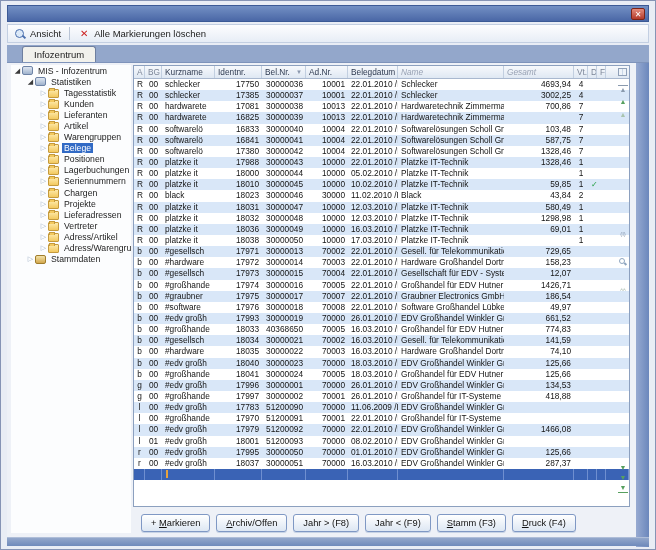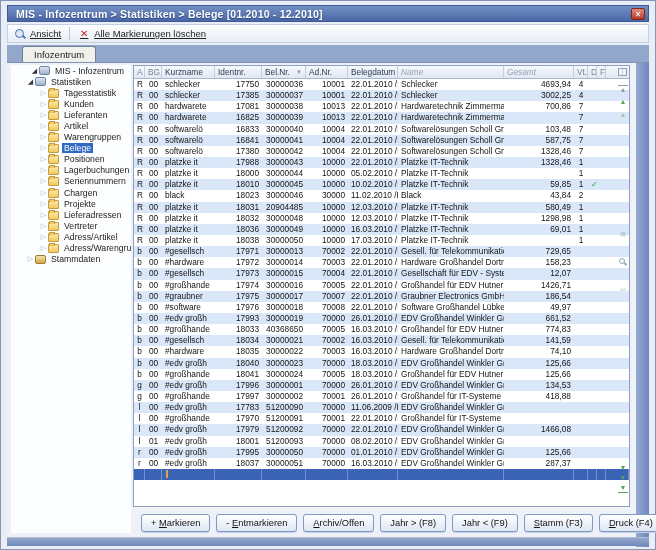--- a/index.html
+++ b/index.html
@@ -13,21 +13,21 @@
     background:linear-gradient(#7390c4,#4a67a6); display:flex; align-items:center;
     border:1px solid #3c5globe; border:1px solid #3c5a96; }
   .titlebar .ttext { color:#fff; font-size:10.5px; font-weight:bold; padding-left:8px; letter-spacing:.2px;
     text-shadow:0 1px 1px #2c4578; white-space:nowrap; overflow:hidden; }
   .closebtn { position:absolute; right:3px; top:2px; width:14px; height:12px; background:linear-gradient(#e48b7c,#b43a2a);
     border:1px solid #7d2417; border-radius:2px; color:#fff; font-size:8px; line-height:11px; text-align:center; }
 
   
   .toolbar { position:absolute; left:6px; right:6px; top:23px; height:19px;
     background:linear-gradient(#fdfdfe,#e7edf6); border:1px solid #c3cfe2; display:flex; align-items:center; }
-  .tbtn { display:flex; align-items:center; gap:4px; padding:0 6px; height:17px; font-size:9.5px; color:#222;text-decoration:underline; }
+  .tbtn { display:flex; align-items:center; gap:4px; padding:0 6px; height:17px; font-size:9.5px; color:#222; }
   .tsep { width:1px; height:13px; background:#b9c4d6; margin:0 2px; }
   .mag-icon { position:relative; width:12px; height:12px; display:inline-block; }
   .mag-icon::before { content:""; position:absolute; left:1px; top:1px; width:7px; height:7px; border:1.5px solid #4a6fae; border-radius:50%; background:#dce9f8; }
   .mag-icon::after { content:""; position:absolute; left:8px; top:8px; width:4px; height:2px; background:#4a6fae; transform:rotate(45deg); }
   .x-icon { color:#cc2222; font-weight:bold; font-size:10px; width:12px; text-align:center; }
 
   
   .tabstrip { position:absolute; left:6px; right:6px; top:44px; height:18px; background:#93a7cb; border-bottom:1px solid #7e93ba; }
   .tab { position:absolute; left:15px; bottom:0; height:16px; background:#f1f1ec; border:1px solid #6e7f9f; border-bottom:none;
     border-radius:3px 3px 0 0; padding:0 11px; font-size:9.5px; line-height:15px; color:#222; }
@@ -95,21 +95,20 @@
 
   .bottomband { position:absolute; left:6px; right:6px; top:536px; height:9px;
     background:linear-gradient(#93a7cb,#6f8abb); border-top:1px solid #aebdd8; }
 </style>
 </head>
 <body>
 
 <div class="window">
 
   <div class="titlebar">
-    <span class="ttext">MIS - Infozentrum &gt; Statistiken &gt; Belege [01.2010 - 12.2010]</span>
     <span class="closebtn">✕</span>
   </div>
 
   <div class="toolbar">
     <div class="tbtn">
       <span class="mag-icon"></span>
       <span>Ansicht</span>
     </div>
     <div class="tsep"></div>
     <div class="tbtn">
@@ -119,21 +118,21 @@
   </div>
 
   <div class="tabstrip">
     <div class="tab">Infozentrum</div>
   </div>
 
   <div class="content">
     <div class="right-band"></div>
 
     <div class="tree" id="tree">
-        <div class="tree-row" style="padding-left: 19px;">
+        <div class="tree-row" style="padding-left: 2px;">
           <span class="tree-arrow exp">◢</span>
           <span class="tico app"></span>
           <span class="tlabel">MIS - Infozentrum</span>
         </div>
         <div class="tree-row" style="padding-left: 15px;">
           <span class="tree-arrow exp">◢</span>
           <span class="tico app"></span>
           <span class="tlabel">Statistiken</span>
         </div>
         <div class="tree-row" style="padding-left: 28px;">
@@ -423,21 +422,21 @@
             <div class="gcell ac" style="width: 14px; flex: 0 0 14px;">2</div>
             <div class="gcell ac" style="width: 9px; flex: 0 0 9px;"></div>
             <div class="gcell ac" style="width: 9px; flex: 0 0 9px;"></div>
             <div class="gcell gfiller"></div>
           </div>
           <div class="grow">
             <div class="gcell ac" style="width: 11px; flex: 0 0 11px;">R</div>
             <div class="gcell ac" style="width: 17px; flex: 0 0 17px;">00</div>
             <div class="gcell al" style="width: 53px; flex: 0 0 53px;">platzke it</div>
             <div class="gcell ar" style="width: 47px; flex: 0 0 47px;">18031</div>
-            <div class="gcell ar" style="width: 44px; flex: 0 0 44px;">20904485</div>
+            <div class="gcell ar" style="width: 44px; flex: 0 0 44px;">30000047</div>
             <div class="gcell ar" style="width: 42px; flex: 0 0 42px;">10000</div>
             <div class="gcell al" style="width: 50px; flex: 0 0 50px;">12.03.2010 /Fr</div>
             <div class="gcell al" style="width: 106px; flex: 0 0 106px;">Platzke IT-Technik</div>
             <div class="gcell ar" style="width: 70px; flex: 0 0 70px;">580,49</div>
             <div class="gcell ac" style="width: 14px; flex: 0 0 14px;">1</div>
             <div class="gcell ac" style="width: 9px; flex: 0 0 9px;"></div>
             <div class="gcell ac" style="width: 9px; flex: 0 0 9px;"></div>
             <div class="gcell gfiller"></div>
           </div>
           <div class="grow">
@@ -815,21 +814,20 @@
         <span class="sicon txt-ic" style="top:205px">ᴬᴬ</span>
         <span class="sicon green" style="top:382px">▼</span>
         <span class="sicon green" style="top:392px">▼</span>
         <span class="sicon green bar-bot" style="top:402px">▼</span>
       </div>
     </div>
   </div>
 
   <div class="btnrow" id="btnrow">
       <button class="pbtn">+ <u>M</u>arkieren</button>
-      <button class="pbtn">- <u>E</u>ntmarkieren</button>
       <button class="pbtn"><u>A</u>rchiv/Offen</button>
       <button class="pbtn">Jahr &gt; (F8)</button>
       <button class="pbtn">Jahr &lt; (F9)</button>
       <button class="pbtn"><u>S</u>tamm (F3)</button>
       <button class="pbtn"><u>D</u>ruck (F4)</button>
     </div>
 
   <div class="bottomband"></div>
 </div>
 

